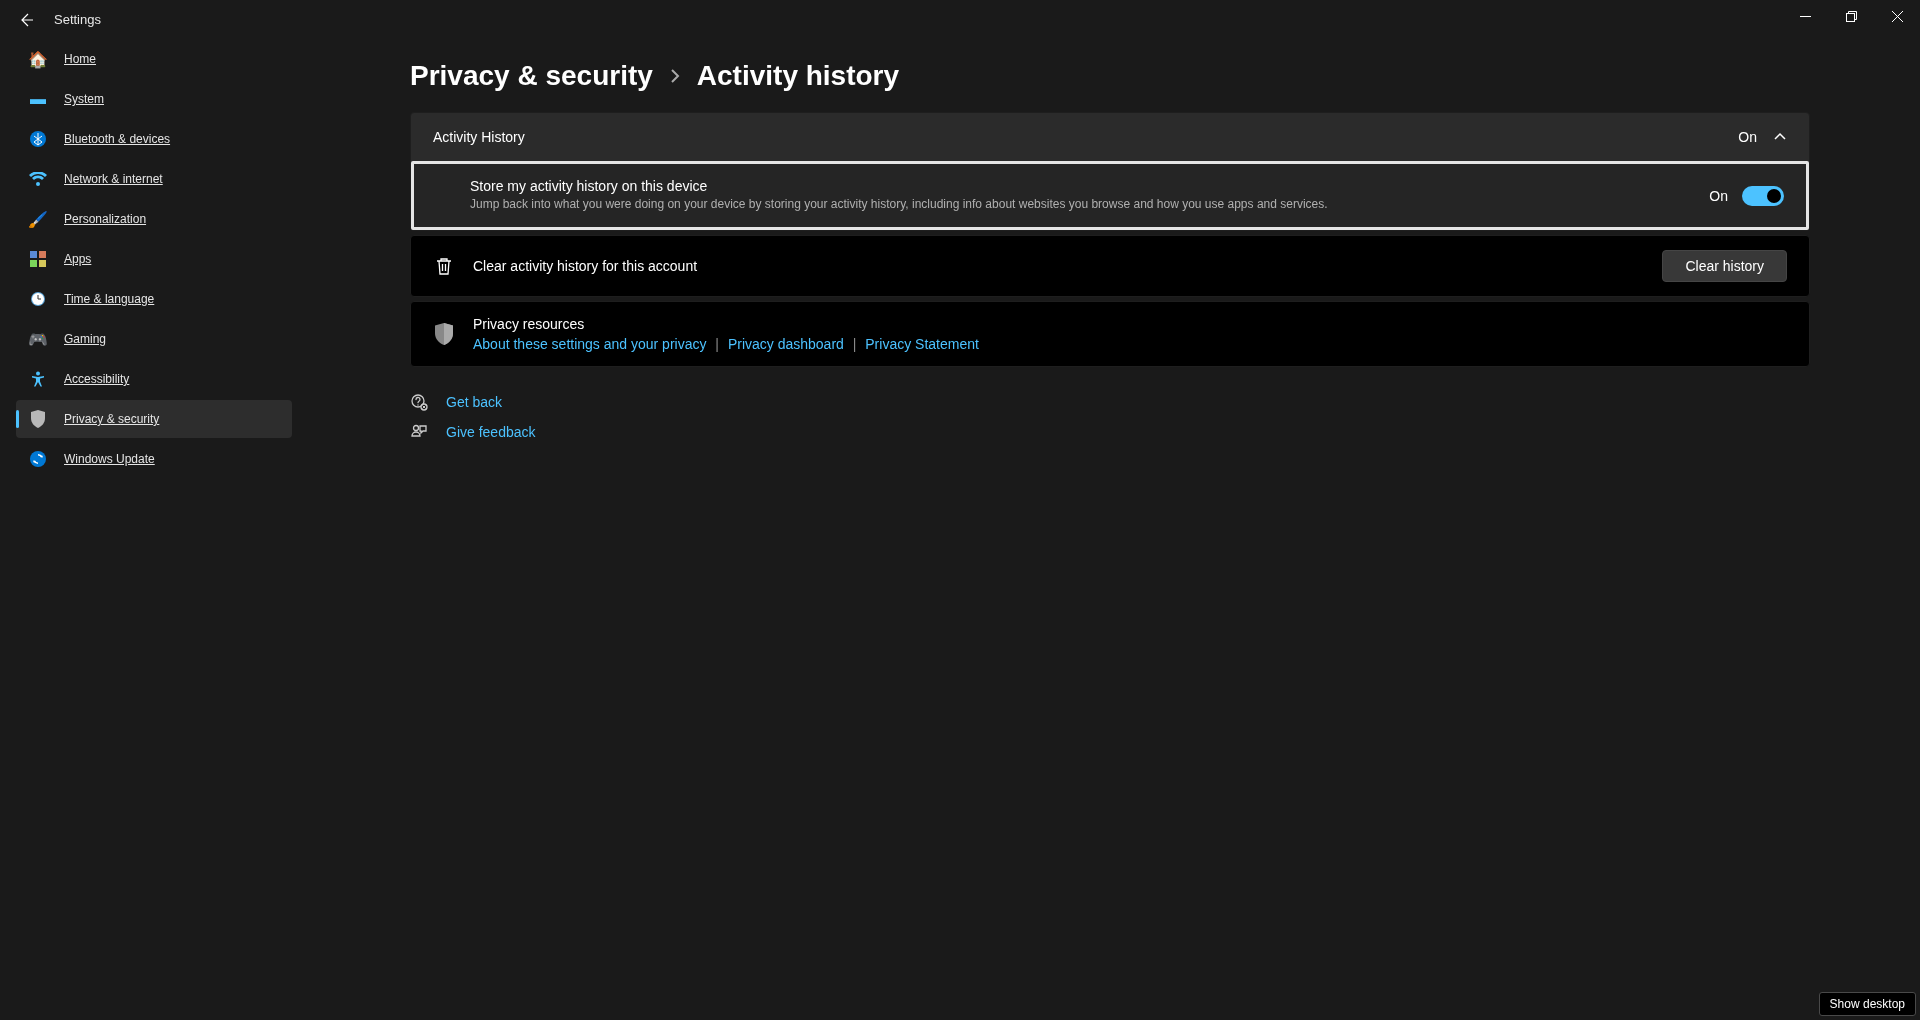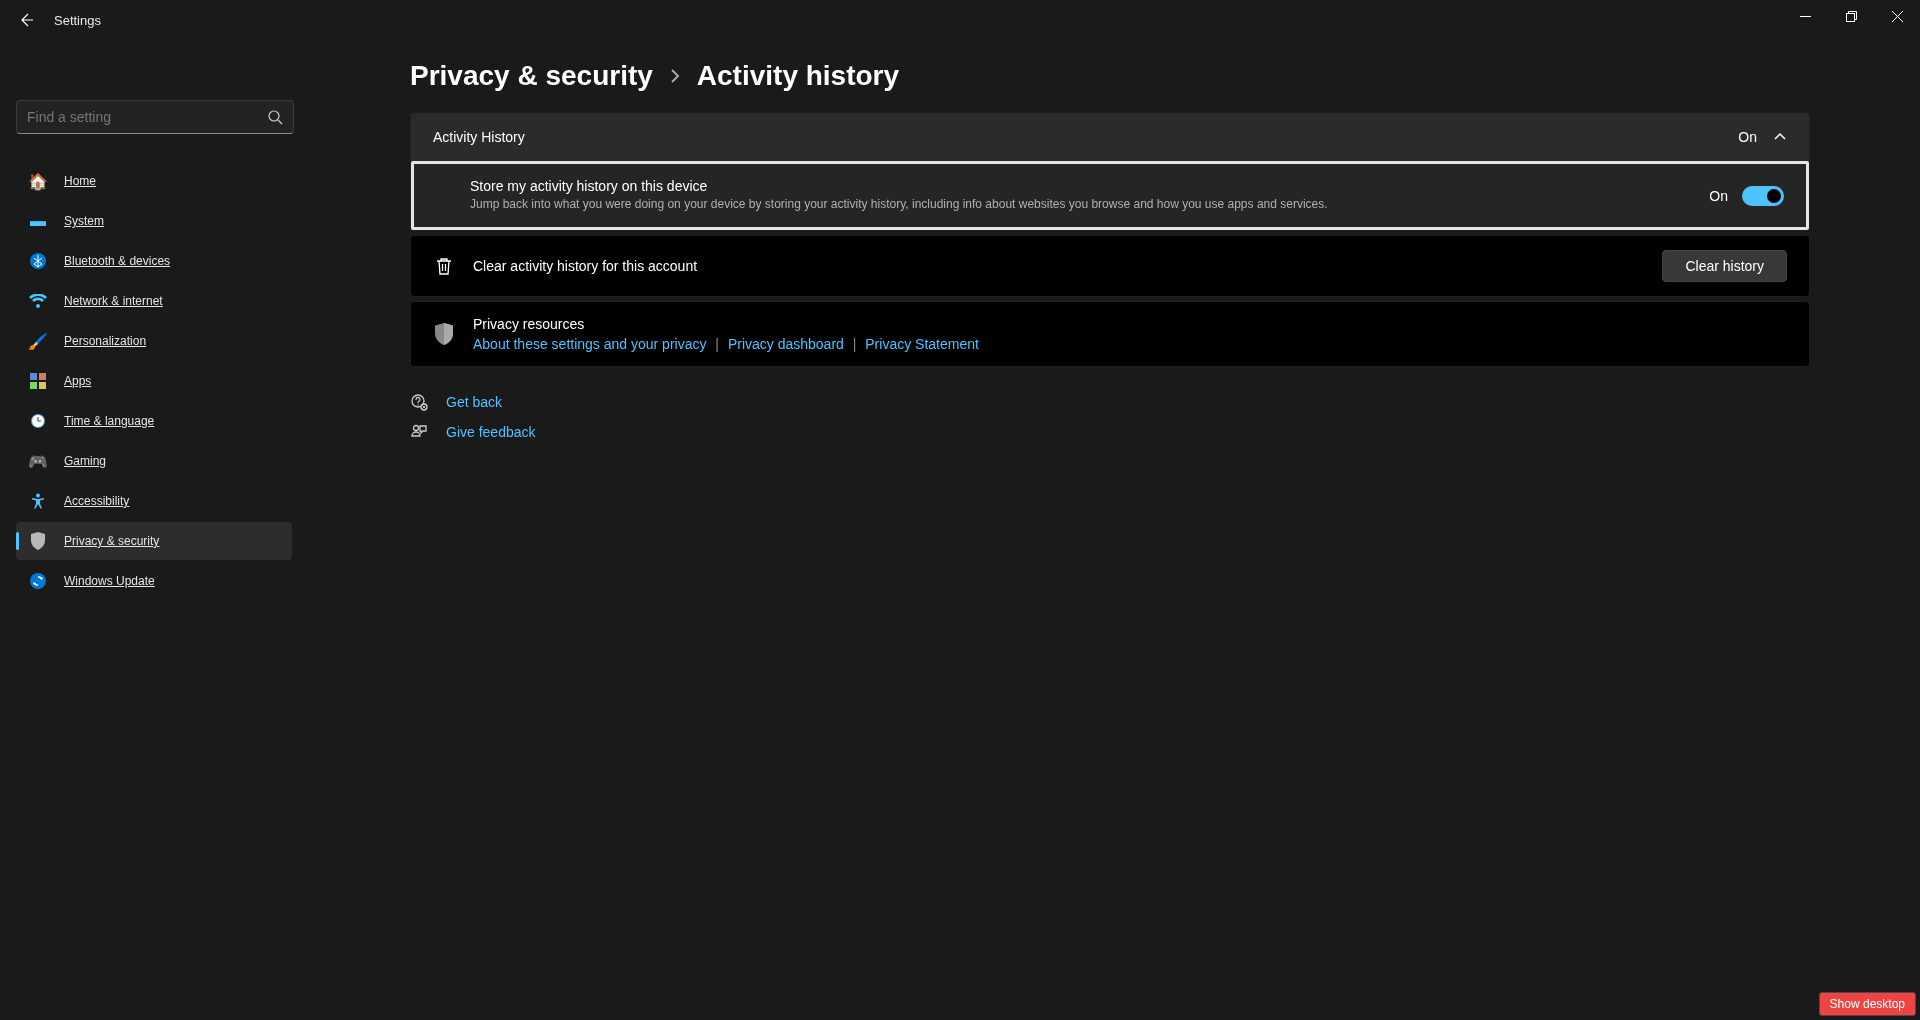--- a/index.html
+++ b/index.html
@@ -9,22 +9,22 @@
   font-family: "Segoe UI", -apple-system, sans-serif;
   font-size: 14px;
   width: 1920px;
   height: 1020px;
   overflow: hidden;
   position: relative;
 }
 .titlebar {
   height: 40px;
   display: flex;
-  align-items: center;
-  padding: 0 0 0 18px;
+  align-items: flex-start;
+  padding: 12px 0 0 18px;
 }
 .titlebar .back {
   width: 16px; height: 16px;
   display: flex; align-items: center; justify-content: center;
   margin-right: 20px;
   cursor: pointer;
 }
 .titlebar .title { font-size: 13px; color: #e8e8e8; }
 .window-controls {
   position: absolute;
@@ -177,21 +177,21 @@
   display: flex;
   align-items: center;
   padding: 6px 0;
   gap: 18px;
 }
 .support-row .s-ico { width: 18px; height: 18px; color: #ccc; }
 .support-row a { color: #4cc2ff; text-decoration: none; font-size: 14px; cursor: pointer; }
 .desktop-tip {
   position: absolute;
   bottom: 4px; right: 4px;
-  background: #ef4444;
+  background: #000000;
   border: 1px solid #494949;
   padding: 4px 10px;
   font-size: 12px;
   color: #ffffff;
   border-radius: 3px;
 }
 svg { display: block; }
 </style>
 </head>
 <body>
@@ -219,27 +219,20 @@
       <svg width="11" height="11" viewBox="0 0 11 11" stroke="#ffffff">
           <line x1="0" y1="0" x2="11" y2="11"></line>
           <line x1="11" y1="0" x2="0" y2="11"></line>
         </svg>
     </div>
   </div>
 </div>
 
 <div class="app-body">
   <aside class="sidebar">
-    <div class="search-wrap">
-      <input type="text" placeholder="Find a setting" style="">
-      <svg class="s-icon" viewBox="0 0 16 16" fill="none" stroke="#cccccc" stroke-width="1.2">
-          <circle cx="7" cy="7" r="5"></circle>
-          <line x1="11" y1="11" x2="15" y2="15"></line>
-        </svg>
-    </div>
 
     <div class="nav-item">
       <span class="nav-icon">🏠</span>
       <span class="nav-label">Home</span>
     </div>
     <div class="nav-item">
       <span class="nav-icon" style="color:#4cc2ff">▬</span>
       <span class="nav-label">System</span>
     </div>
     <div class="nav-item">

